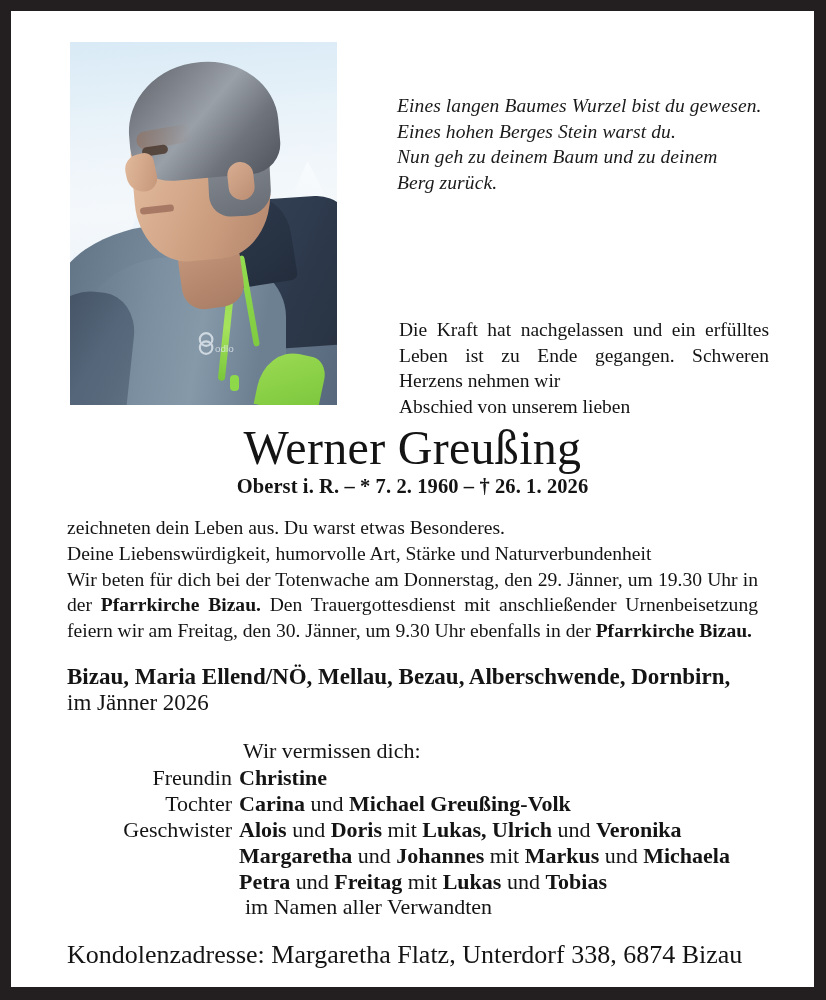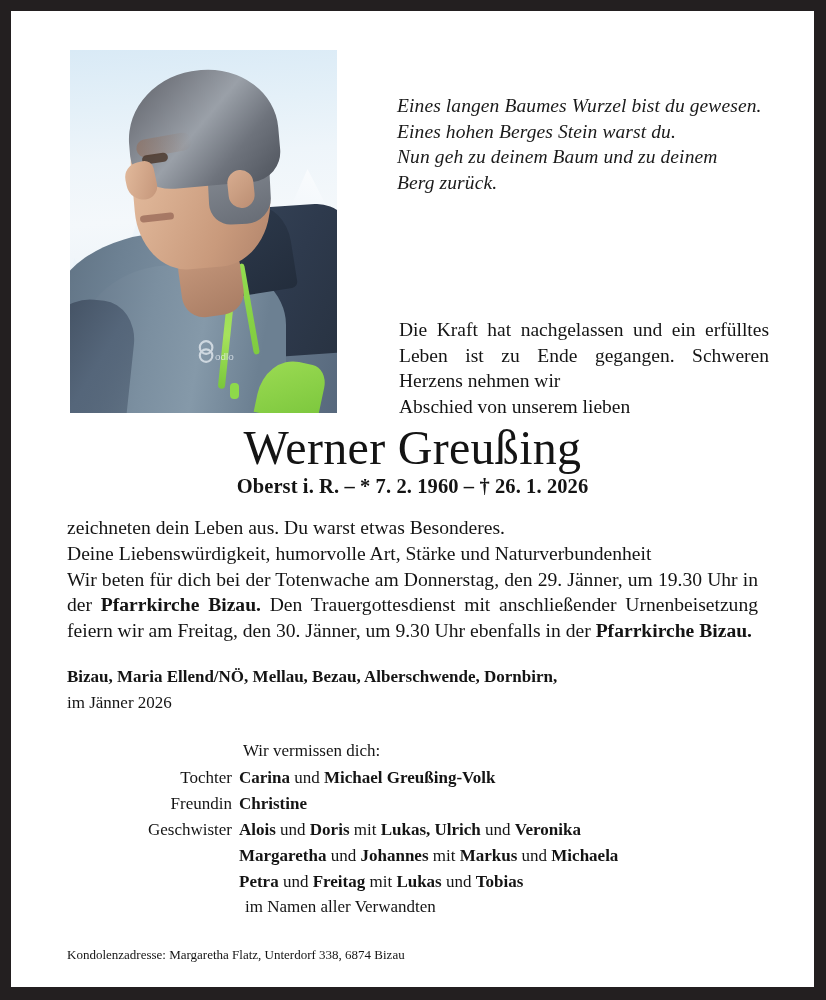--- a/index.html
+++ b/index.html
@@ -35,21 +35,21 @@
 
   
   .top-area {
     position: relative;
     height: 400px;
   }
 
   .portrait {
     position: absolute;
     left: 59px;
-    top: 39px;
+    top: 31px;
     width: 267px;
     height: 363px;
     overflow: hidden;
     background: #4d7c0f;
   }
   .portrait-canvas {
     position: absolute;
     inset: 0;
   }
 
@@ -312,30 +312,30 @@
     line-height: 25.8px;
     color: #141414;
     text-align: justify;
   }
   .prose p { margin: 0; }
   .prose .nojust { text-align: left; }
   .prose b { font-weight: bold; }
 
   .places {
     margin: 20px 56px 0 56px;
-    font-size: 17px;
+    font-size: 23px;
     line-height: 25.8px;
     color: #141414;
   }
   .places .loc { font-weight: bold; }
 
   
   .family {
     margin-top: 22px;
-    font-size: 17px;
+    font-size: 22px;
     line-height: 25.8px;
     color: #141414;
   }
   .family-head {
     margin-left: 232px;
     margin-bottom: 2px;
   }
   .fam-row {
     display: flex;
   }
@@ -351,21 +351,21 @@
   }
   .fam-names b { font-weight: bold; }
   .family-foot {
     margin-left: 234px;
     margin-top: 0px;
   }
 
   
   .condolence {
     margin: 22px 56px 0 56px;
-    font-size: 13px;
+    font-size: 26px;
     line-height: 25px;
     color: #141414;
   }
 </style>
 </head>
 <body>
 
 <div class="obituary-frame">
   <div class="obituary-card">
 
@@ -434,26 +434,26 @@
 
     <div class="places">
       <div class="loc">Bizau, Maria Ellend/NÖ, Mellau, Bezau, Alberschwende, Dornbirn,</div>
       <div>im Jänner 2026</div>
     </div>
 
     <div class="family">
       <div class="family-head">Wir vermissen dich:</div>
       <div id="family-rows">
           <div class="fam-row">
+            <div class="fam-label">Freundin</div>
+            <div class="fam-names"><b>Christine</b></div>
+          </div>
+          <div class="fam-row">
             <div class="fam-label">Tochter</div>
             <div class="fam-names"><b>Carina</b><span> und </span><b>Michael Greußing-Volk</b></div>
-          </div>
-          <div class="fam-row">
-            <div class="fam-label">Freundin</div>
-            <div class="fam-names"><b>Christine</b></div>
           </div>
           <div class="fam-row">
             <div class="fam-label">Geschwister</div>
             <div class="fam-names"><b>Alois</b><span> und </span><b>Doris</b><span> mit </span><b>Lukas, Ulrich</b><span> und </span><b>Veronika</b></div>
           </div>
           <div class="fam-row">
             <div class="fam-label"></div>
             <div class="fam-names"><b>Margaretha</b><span> und </span><b>Johannes</b><span> mit </span><b>Markus</b><span> und </span><b>Michaela</b></div>
           </div>
           <div class="fam-row">

